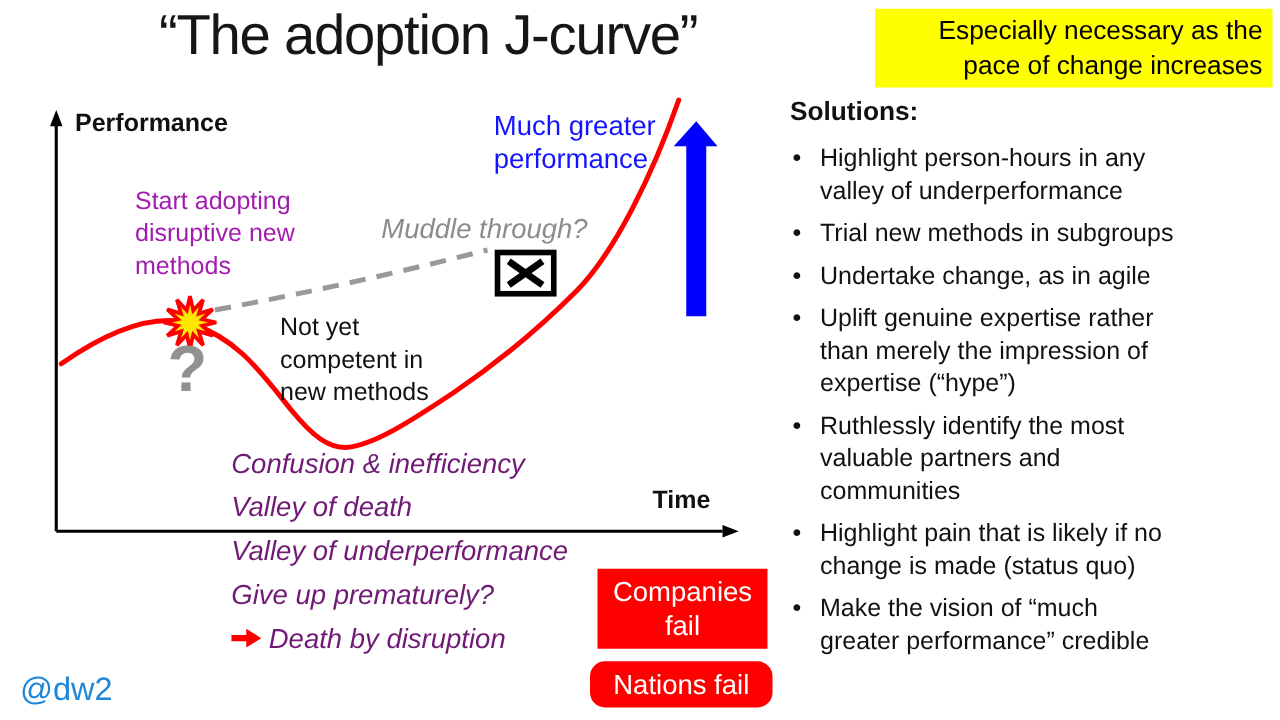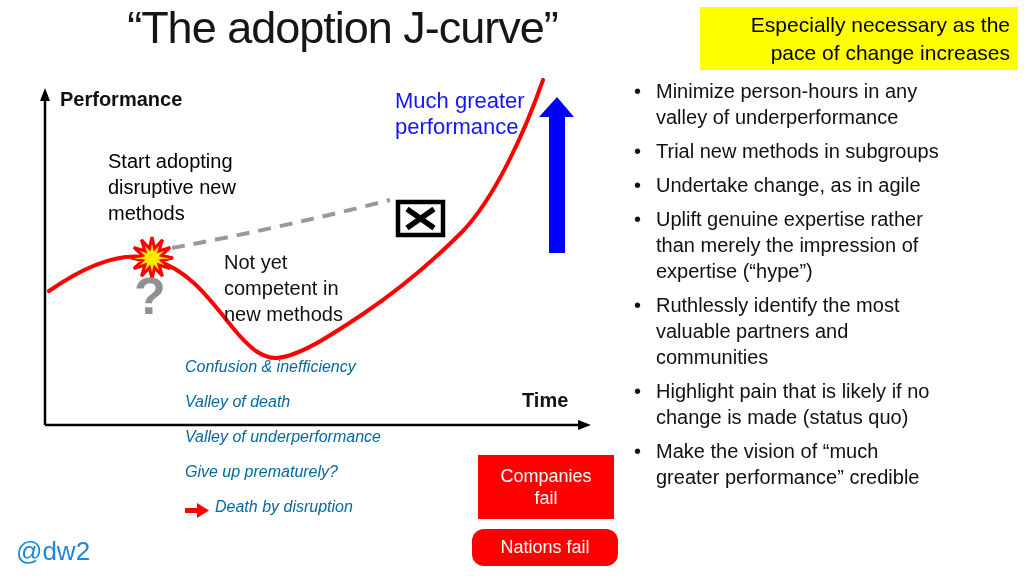--- a/index.html
+++ b/index.html
@@ -14,32 +14,32 @@
            font-size:45px; color:#161616; letter-spacing:-1px; }
 
   .note-box { left:700px; top:7px; width:318px; height:63px; background:#FFFF00;
               display:flex; align-items:center; justify-content:flex-end;
               text-align:right; padding-right:8px;
               font-size:21px; line-height:1.3; color:#000; }
 
   .perf-label { left:60px; top:88px; font-size:20px; font-weight:bold; color:#111; }
   .time-label { left:522px; top:389px; font-size:20px; font-weight:bold; color:#111; }
 
-  .start-adopting { left:108px; top:148px; font-size:20px; line-height:26px; color:#000000; }
+  .start-adopting { left:108px; top:148px; font-size:20px; line-height:26px; color:#a21caf; }
   .much-greater   { left:395px; top:88px;  font-size:22px; line-height:26px; color:#1414FF; }
   .muddle         { left:305px; top:170px; font-size:22px; font-style:italic; color:#8C8C8C; }
   .not-yet        { left:224px; top:249px; font-size:20px; line-height:26px; color:#111; }
   .qmark          { left:134px; top:266px; font-size:52px; font-weight:600; color:#919191; }
 
-  .captions { left:185px; top:358px; color:#0369a1; font-size:16px; font-style:italic; }
+  .captions { left:185px; top:358px; color:#701a75; font-size:22px; font-style:italic; }
   .caption-line { height:35px; display:flex; align-items:flex-start; }
   .arrow-icon { display:inline-block; margin:5px 6px 0 0; }
 
   .fail-box { background:#FF0000; color:#fff; display:flex; align-items:center;
-              justify-content:center; text-align:center; font-size:18px; line-height:1.25; }
+              justify-content:center; text-align:center; font-size:22px; line-height:1.25; }
   .companies { left:478px; top:455px; width:136px; height:64px; }
   .nations   { left:472px; top:529px; width:146px; height:37px;border-radius:12px; }
 
   .handle { left:16px; top:536px; font-size:26px; font-weight:normal; color:#1E87D8; }
 
   .solutions { left:632px; top:78px; width:392px; color:#111; }
   .solutions h2 { font-size:21px; font-weight:bold; margin-bottom:12px; }
   .solutions ul { list-style:none; }
   .solutions li { position:relative; padding-left:24px; margin-bottom:8px;
                   font-size:20px; line-height:26px; }
@@ -92,20 +92,21 @@
     <polygon points="549,253 549,117 539,117 557,97 574,117 565,117 565,253" fill="#0000FF"></polygon>
   </svg>
 
   <div class="abs perf-label">Performance</div>
   <div class="abs time-label">Time</div>
   <div class="abs start-adopting pre">Start adopting
 disruptive new
 methods</div>
   <div class="abs much-greater pre">Much greater
 performance</div>
+  <div class="abs muddle">Muddle through?</div>
   <div class="abs not-yet pre">Not yet
 competent in
 new methods</div>
   <div class="abs qmark">?</div>
 
   <div class="abs captions">
     <div class="caption-line">Confusion &amp; inefficiency</div>
     <div class="caption-line">Valley of death</div>
     <div class="caption-line">Valley of underperformance</div>
     <div class="caption-line">Give up prematurely?</div>
@@ -116,22 +117,23 @@
       </svg>
       <span>Death by disruption</span>
     </div>
   </div>
 
   <div class="abs fail-box companies pre">Companies
 fail</div>
   <div class="abs fail-box nations">Nations fail</div>
 
   <div class="abs solutions">
+    <h2>Solutions:</h2>
     <ul>
-      <li class="pre">Minimize person-hours in any
+      <li class="pre">Highlight person-hours in any
 valley of underperformance</li>
       <li class="pre">Trial new methods in subgroups</li>
       <li class="pre">Undertake change, as in agile</li>
       <li class="pre">Uplift genuine expertise rather
 than merely the impression of
 expertise (“hype”)</li>
       <li class="pre">Ruthlessly identify the most
 valuable partners and
 communities</li>
       <li class="pre">Highlight pain that is likely if no

